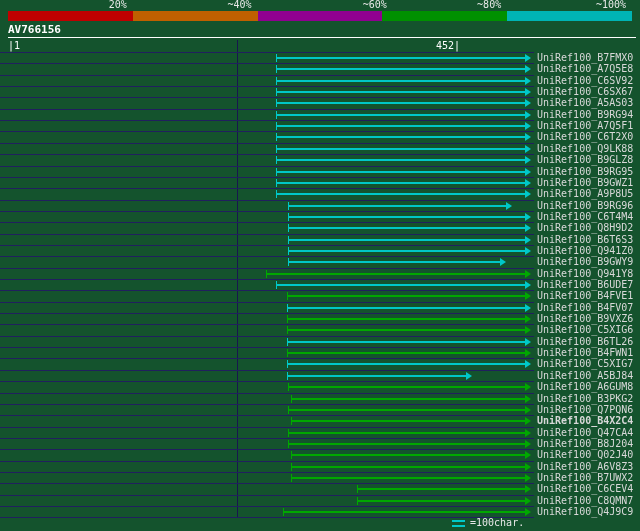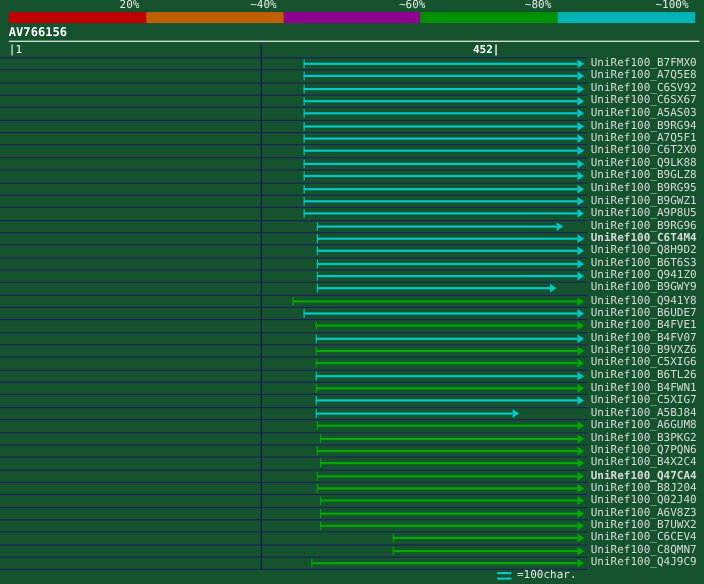--- a/index.html
+++ b/index.html
@@ -5,22 +5,22 @@
   html,body{margin:0;padding:0;background:#000;}
   .screen{position:relative;width:640px;height:531px;background:#14532d;
           font-family:"DejaVu Sans Mono",monospace;overflow:hidden;}
   .pct-label{position:absolute;top:0;height:10px;font-size:10px;line-height:10px;
              color:#e8e8e8;text-align:right;}
   .scale-bar{position:absolute;left:8px;top:11px;width:624px;height:10px;display:flex;}
   .scale-seg{height:10px;flex:1;}
   .query-title{position:absolute;left:8px;top:23px;font-size:11px;font-weight:bold;color:#fff;}
   .title-underline{position:absolute;left:8px;top:37px;width:628px;height:1px;background:#fff;}
   .ruler-left{position:absolute;left:8px;top:40px;font-size:10px;color:#fff;}
-  .ruler-right{position:absolute;left:430px;top:40px;width:36px;text-align:left;
-               font-size:10px;color:#fff;font-weight:bold;}
+  .ruler-right{position:absolute;left:430px;top:40px;width:36px;text-align:center;
+               font-size:10px;color:#fff;}
   .vgrid{position:absolute;width:1px;background:#17174e;}
   .sep{position:absolute;left:0;width:534px;height:1px;}
   .hit-row{position:absolute;left:0;width:640px;height:11px;}
   .bar{position:absolute;top:5px;height:2px;}
   .bar .tick{position:absolute;left:0;top:-3px;width:1px;height:8px;}
   .bar .arrow{position:absolute;right:-6px;top:-3px;width:0;height:0;
               border-top:4px solid transparent;border-bottom:4px solid transparent;}
   .hit-label{position:absolute;left:537px;top:0;font-size:10px;line-height:11px;
              color:#d8d8d8;white-space:nowrap;}
   .footer-left{position:absolute;left:8px;top:517px;font-size:10px;color:#e8e8e8;}
@@ -185,21 +185,21 @@
         </div>
         <div class="hit-label">UniRef100_A9P8U5</div>
       </div>
       <div class="hit-row" style="top: 199.55px;">
         <div class="bar" style="left: 288px; width: 218px; background: rgb(0, 200, 200);">
           <div class="tick" style="background: rgb(0, 200, 200);"></div>
           <div class="arrow" style="border-left: 6px solid rgb(0, 200, 200);"></div>
         </div>
         <div class="hit-label">UniRef100_B9RG96</div>
       </div>
-      <div class="hit-row" style="top: 210.9px; font-weight: bold;">
+      <div class="hit-row" style="top: 210.9px;">
         <div class="bar" style="left: 288px; width: 237px; background: rgb(0, 200, 200);">
           <div class="tick" style="background: rgb(0, 200, 200);"></div>
           <div class="arrow" style="border-left: 6px solid rgb(0, 200, 200);"></div>
         </div>
         <div class="hit-label">UniRef100_C6T4M4</div>
       </div>
       <div class="hit-row" style="top: 222.25px;">
         <div class="bar" style="left: 288px; width: 237px; background: rgb(0, 200, 200);">
           <div class="tick" style="background: rgb(0, 200, 200);"></div>
           <div class="arrow" style="border-left: 6px solid rgb(0, 200, 200);"></div>
@@ -311,28 +311,28 @@
         </div>
         <div class="hit-label">UniRef100_B3PKG2</div>
       </div>
       <div class="hit-row" style="top: 403.85px;">
         <div class="bar" style="left: 288px; width: 237px; background: rgb(0, 168, 0);">
           <div class="tick" style="background: rgb(0, 168, 0);"></div>
           <div class="arrow" style="border-left: 6px solid rgb(0, 168, 0);"></div>
         </div>
         <div class="hit-label">UniRef100_Q7PQN6</div>
       </div>
-      <div class="hit-row" style="top: 415.2px;">
+      <div class="hit-row" style="top: 415.2px; font-weight: bold;">
         <div class="bar" style="left: 291px; width: 234px; background: rgb(0, 168, 0);">
           <div class="tick" style="background: rgb(0, 168, 0);"></div>
           <div class="arrow" style="border-left: 6px solid rgb(0, 168, 0);"></div>
         </div>
         <div class="hit-label">UniRef100_B4X2C4</div>
       </div>
-      <div class="hit-row" style="top: 426.55px; font-weight: bold;">
+      <div class="hit-row" style="top: 426.55px;">
         <div class="bar" style="left: 288px; width: 237px; background: rgb(0, 168, 0);">
           <div class="tick" style="background: rgb(0, 168, 0);"></div>
           <div class="arrow" style="border-left: 6px solid rgb(0, 168, 0);"></div>
         </div>
         <div class="hit-label">UniRef100_Q47CA4</div>
       </div>
       <div class="hit-row" style="top: 437.9px;">
         <div class="bar" style="left: 288px; width: 237px; background: rgb(0, 168, 0);">
           <div class="tick" style="background: rgb(0, 168, 0);"></div>
           <div class="arrow" style="border-left: 6px solid rgb(0, 168, 0);"></div>

